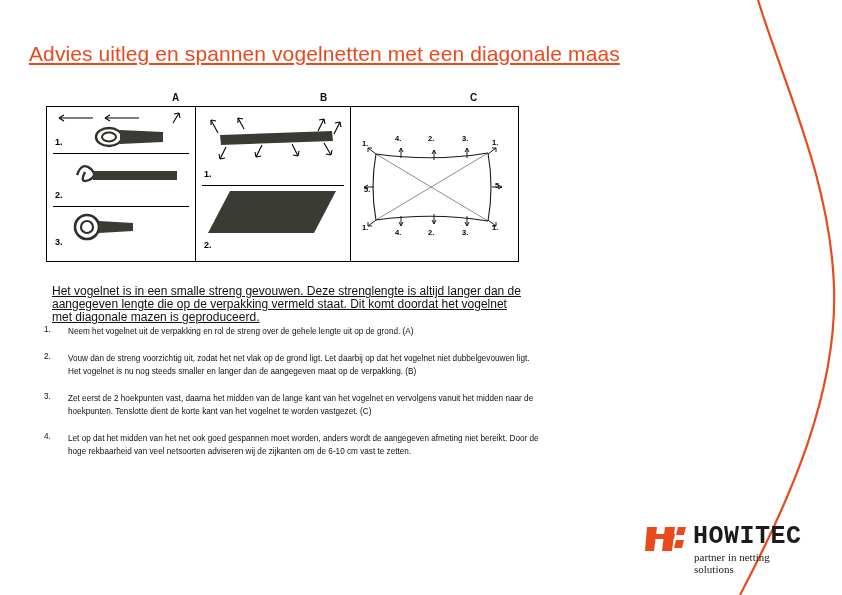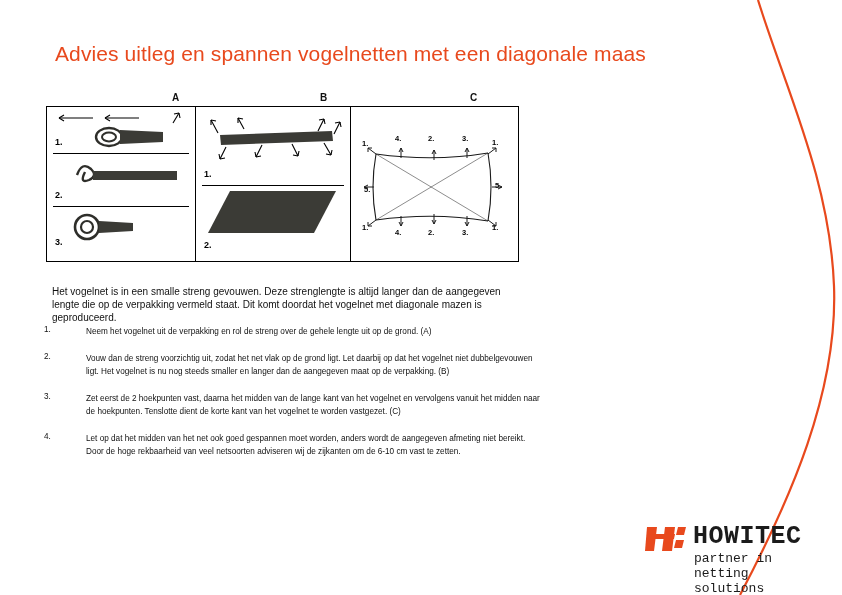--- a/index.html
+++ b/index.html
@@ -26,27 +26,28 @@
     position: absolute;
     top: 0;
     right: 0;
     width: 280px;
     height: 595px;
     pointer-events: none;
   }
 
   .title {
     position: absolute;
-    left: 55px;
+    left: 29px;
     top: 42px;
     font-size: 21px;
     color: #E8491D;
     font-family: "Liberation Sans", sans-serif;
     letter-spacing: 0.1px;
     white-space: nowrap;
+    text-decoration: underline;
   }
 
   
   .figure {
     position: absolute;
     left: 46px;
     top: 92px;
     width: 475px;
     height: 170px;
   }
@@ -103,23 +104,24 @@
   .sub {
     position: absolute;
   }
 
   
   .intro {
     position: absolute;
     left: 52px;
     top: 285px;
     width: 478px;
-    font-size: 10px;
+    font-size: 12px;
     line-height: 13px;
     color: #111;
+    text-decoration: underline;
   }
   .steps {
     position: absolute;
     left: 44px;
     top: 325px;
     width: 500px;
   }
   .step {
     position: relative;
     margin-bottom: 13px;
@@ -127,21 +129,21 @@
   }
   .step-num {
     position: absolute;
     left: 0;
     top: 0;
     width: 22px;
     font-size: 8.2px;
     color: #111;
   }
   .step-text {
-    margin-left: 42px;
+    margin-left: 24px;
     font-size: 8.2px;
     line-height: 13.5px;
     color: #111;
   }
 
   
   .logo {
     position: absolute;
     left: 645px;
     top: 522px;
@@ -162,23 +164,23 @@
     font-size: 25px;
     font-weight: bold;
     letter-spacing: 0.5px;
     color: #1b1b1b;
     font-family: Liberation Mono, monospace;
   }
   .logo-tag {
     position: absolute;
     left: 49px;
     top: 29px;
-    font-size: 13px;
+    font-size: 11px;
     color: #1b1b1b;
-    font-family: Liberation Mono, monospace;
+    font-family: Liberation Serif, serif;
   }
 </style>
 </head>
 <body>
 
 <div class="page">
 
   <svg class="swoosh" viewBox="0 0 280 595" preserveAspectRatio="none">
     <path d="M 196 0 C 224 90, 268 180, 272 286 C 276 392, 228 500, 178 595" fill="none" stroke="#E8491D" stroke-width="2.2"></path>
   </svg>

